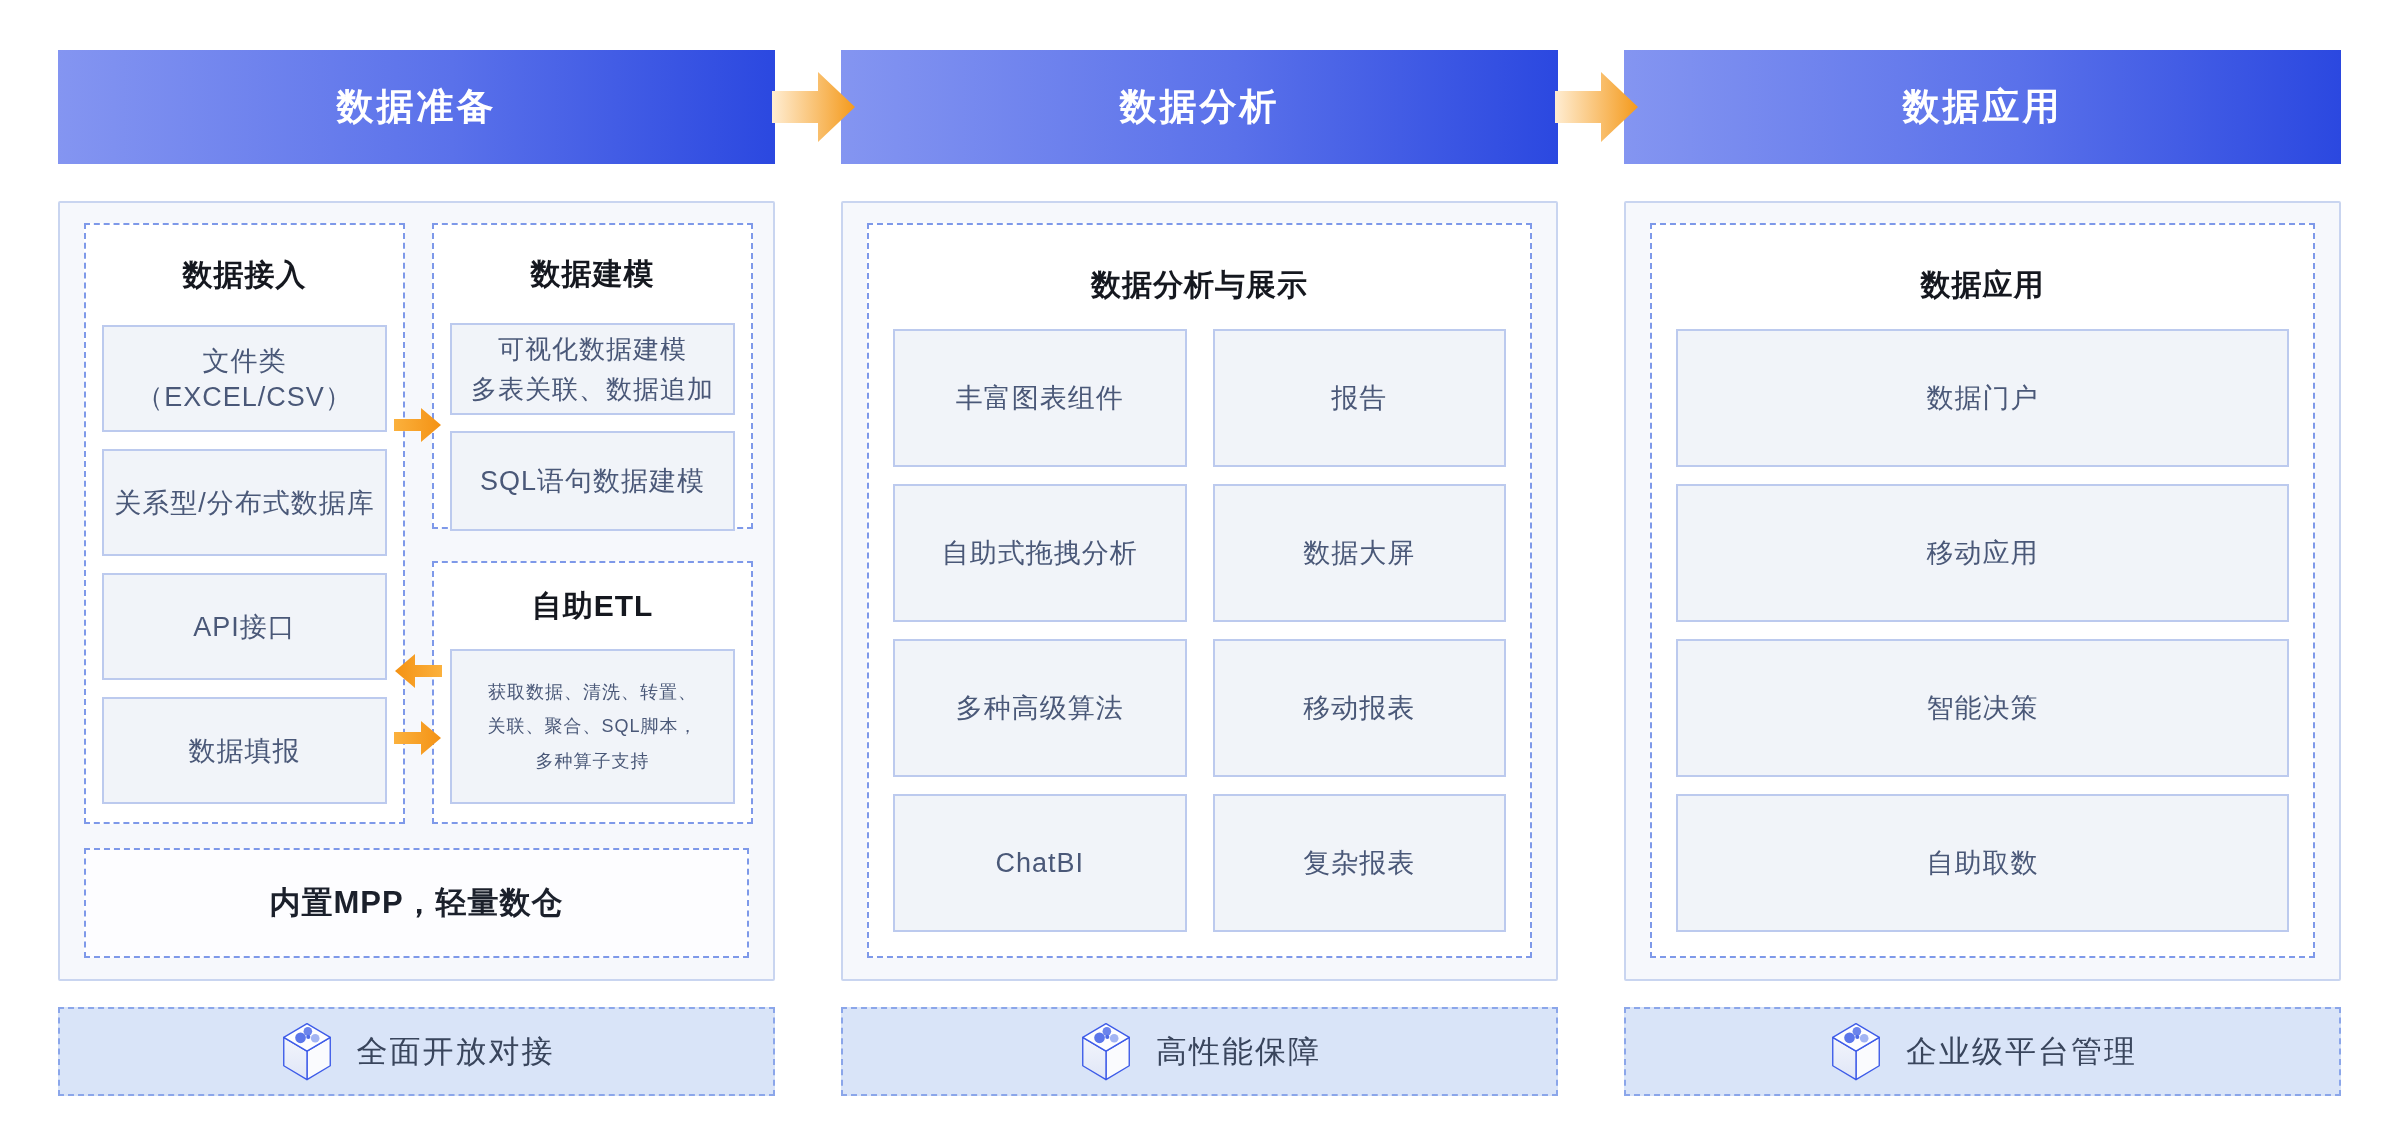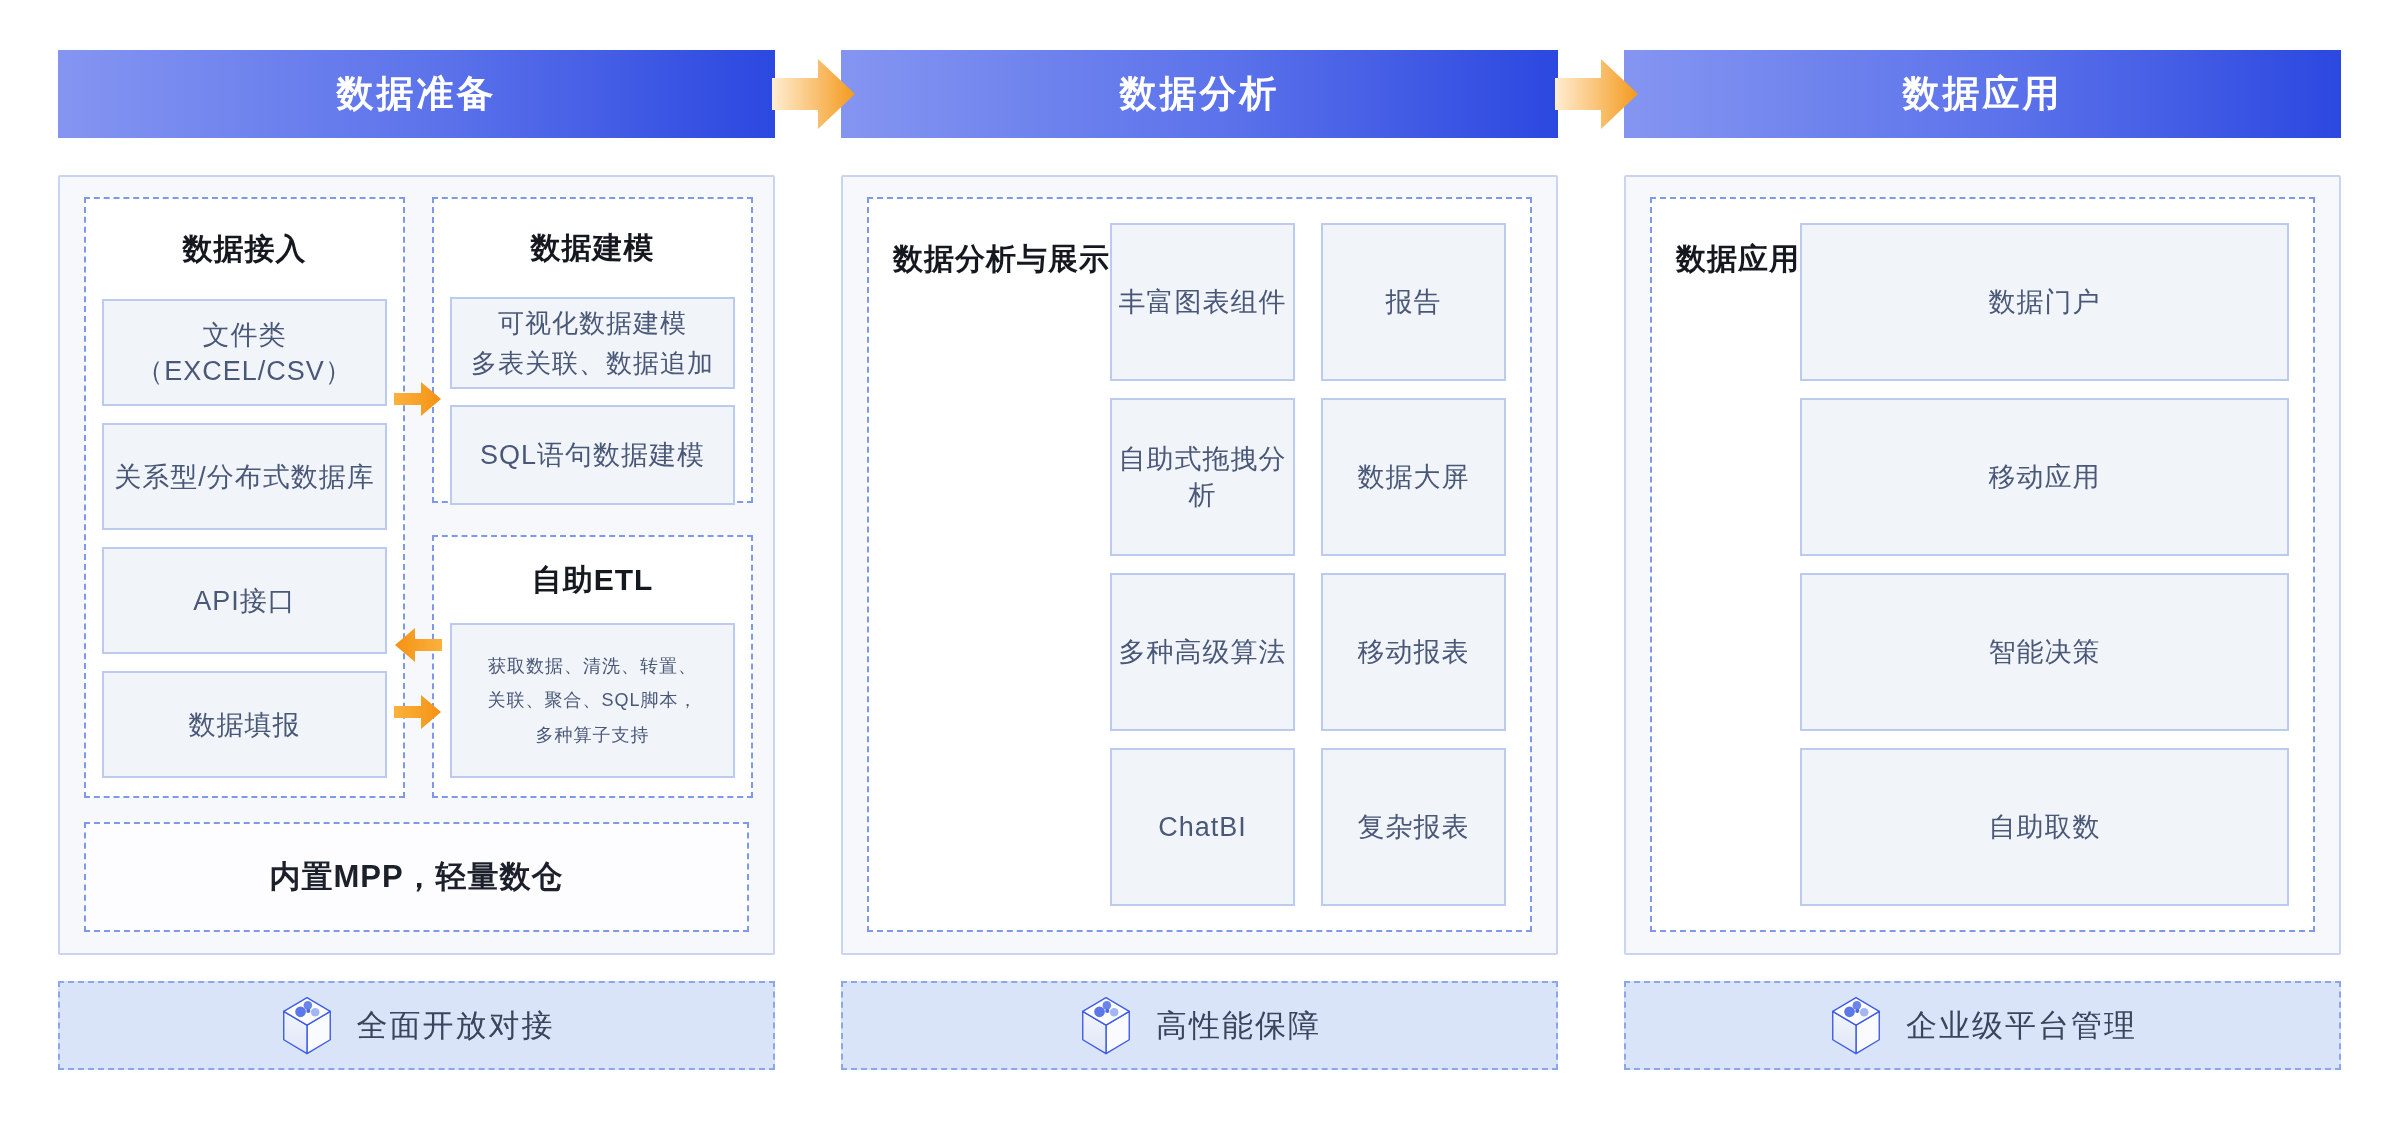--- a/index.html
+++ b/index.html
@@ -12,21 +12,21 @@
     height: 1140px;
     background: #ffffff;
     padding: 50px 58px 0 58px;
     overflow: hidden;
   }
 
   
   .header-row {
     display: flex;
     align-items: stretch;
-    height: 88px;
+    height: 114px;
     margin-bottom: 37px;
   }
   .banner {
     width: 717px;
     flex: none;
     background: linear-gradient(90deg, #8495F1 0%, #5A71EA 55%, #2B48E0 100%);
     display: flex;
     align-items: center;
     justify-content: center;
     color: #ffffff;
@@ -151,20 +151,21 @@
     letter-spacing: 1px;
   }
 
   .flow-arrow-small { position: absolute; left: 310px; }
 
   
   .big-dash {
     height: 735px;
     padding: 24px 24px 24px 24px;
     display: flex;
+    flex-direction: column;
   }
   .big-dash .sec-title { height: 72px; flex: none; margin-bottom: 8px; }
   .grid-2x4 {
     flex: 1;
     display: grid;
     grid-template-columns: 1fr 1fr;
     grid-template-rows: repeat(4, 1fr);
     column-gap: 26px;
     row-gap: 17px;
   }

